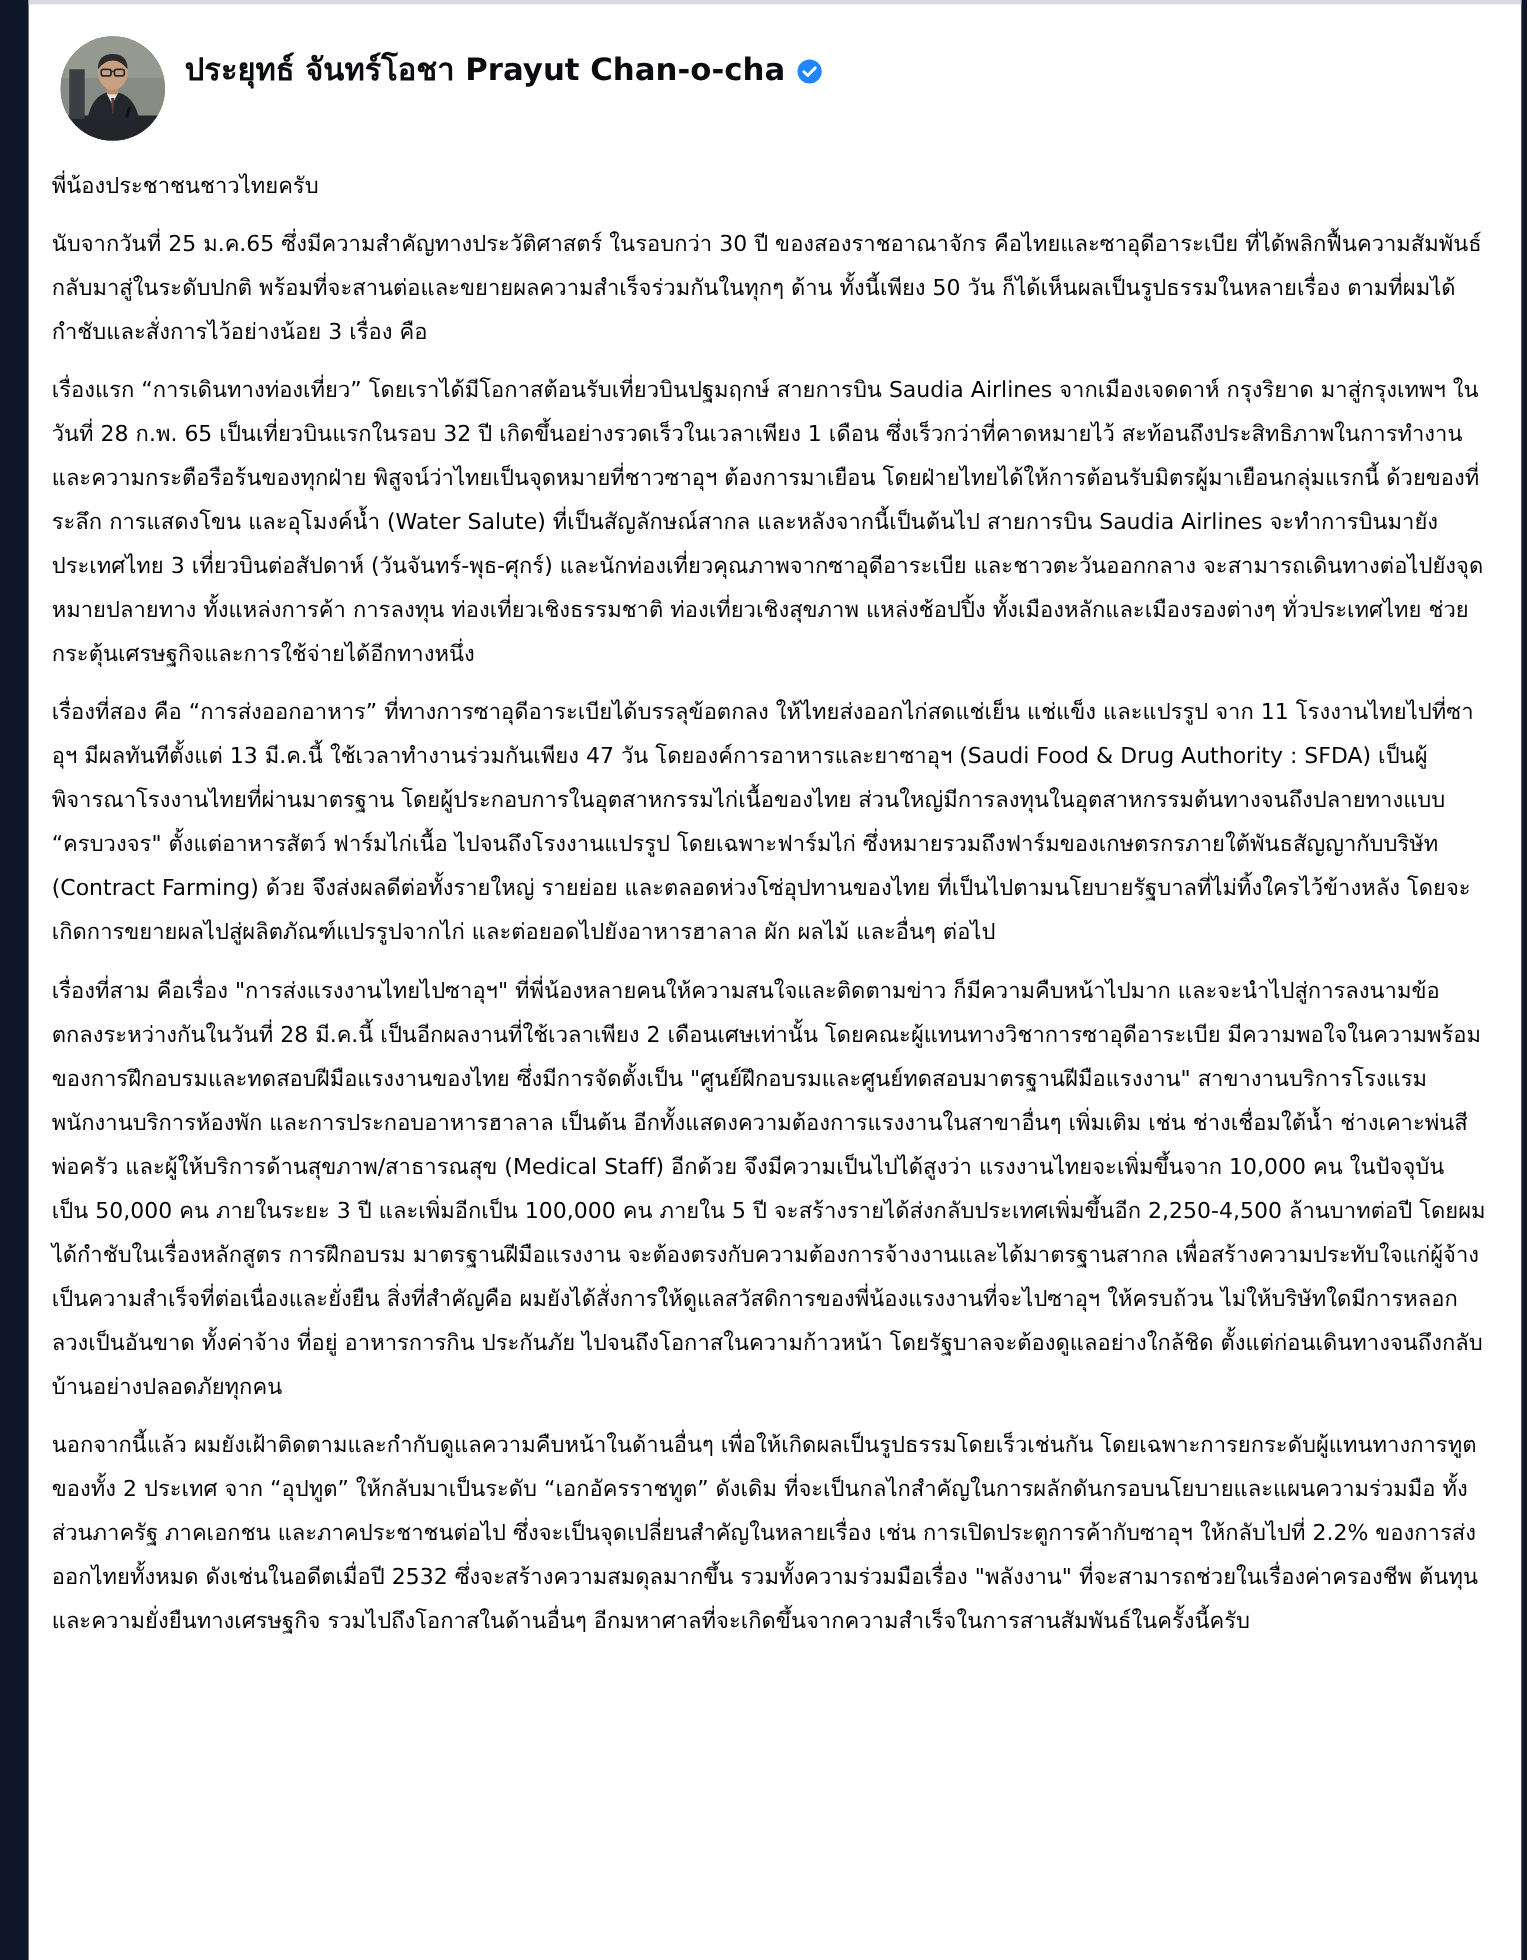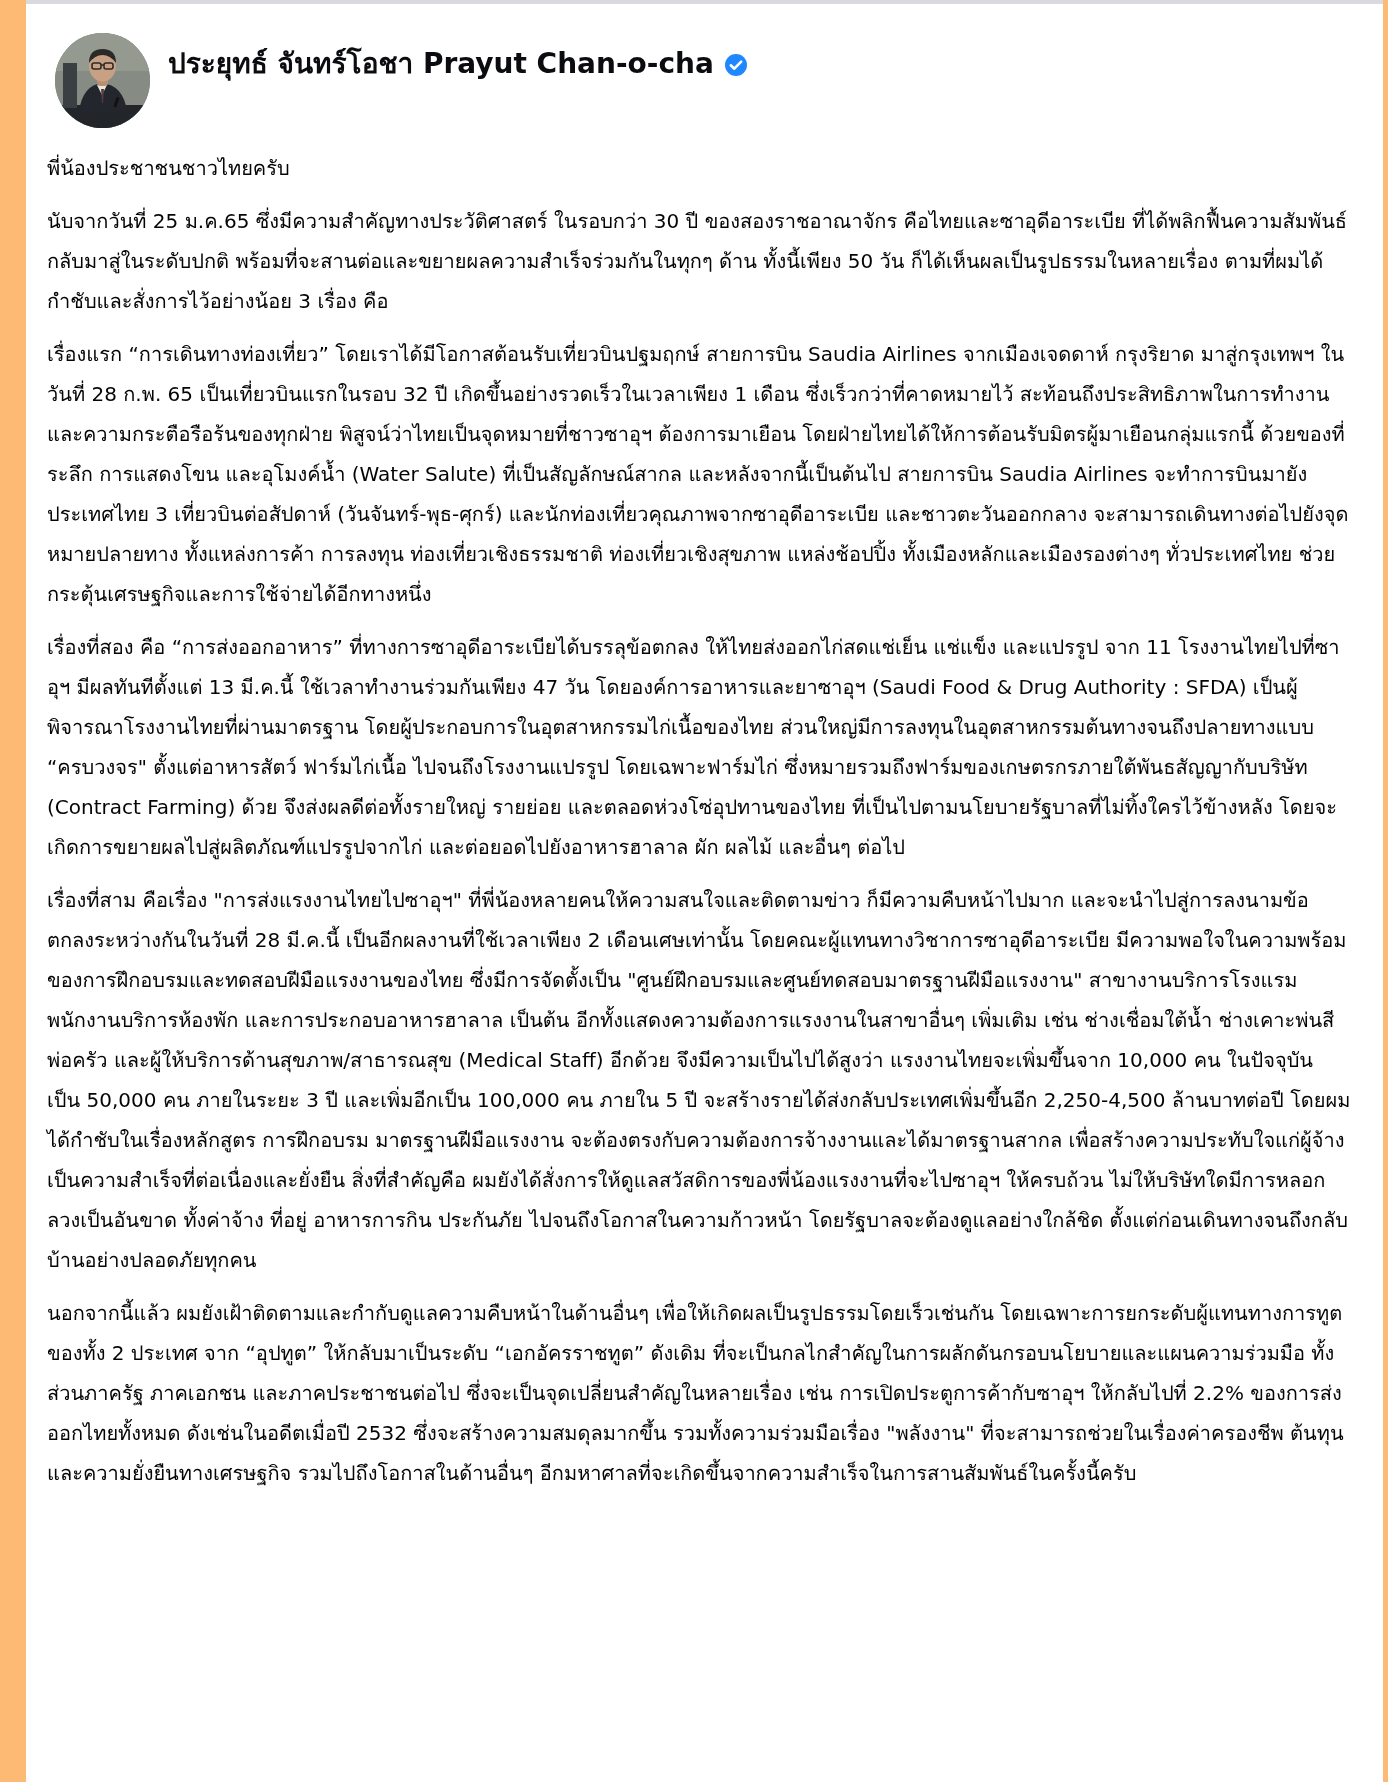--- a/index.html
+++ b/index.html
@@ -5,21 +5,21 @@
   * { margin: 0; padding: 0; box-sizing: border-box; }
   html, body { width: 1388px; }
   body {
     font-family: "DejaVu Sans", "Liberation Sans", sans-serif;
     background: #f0f2f5;
   }
   .page {
     position: relative;
     width: 1388px;
     height: 1782px;
-    background: #fdba74;
+    background: #0f172a;
     overflow: hidden;
   }
   .card {
     position: absolute;
     left: 26px;
     top: 0;
     width: 1357px;
     height: 1782px;
     background: #ffffff;
   }

